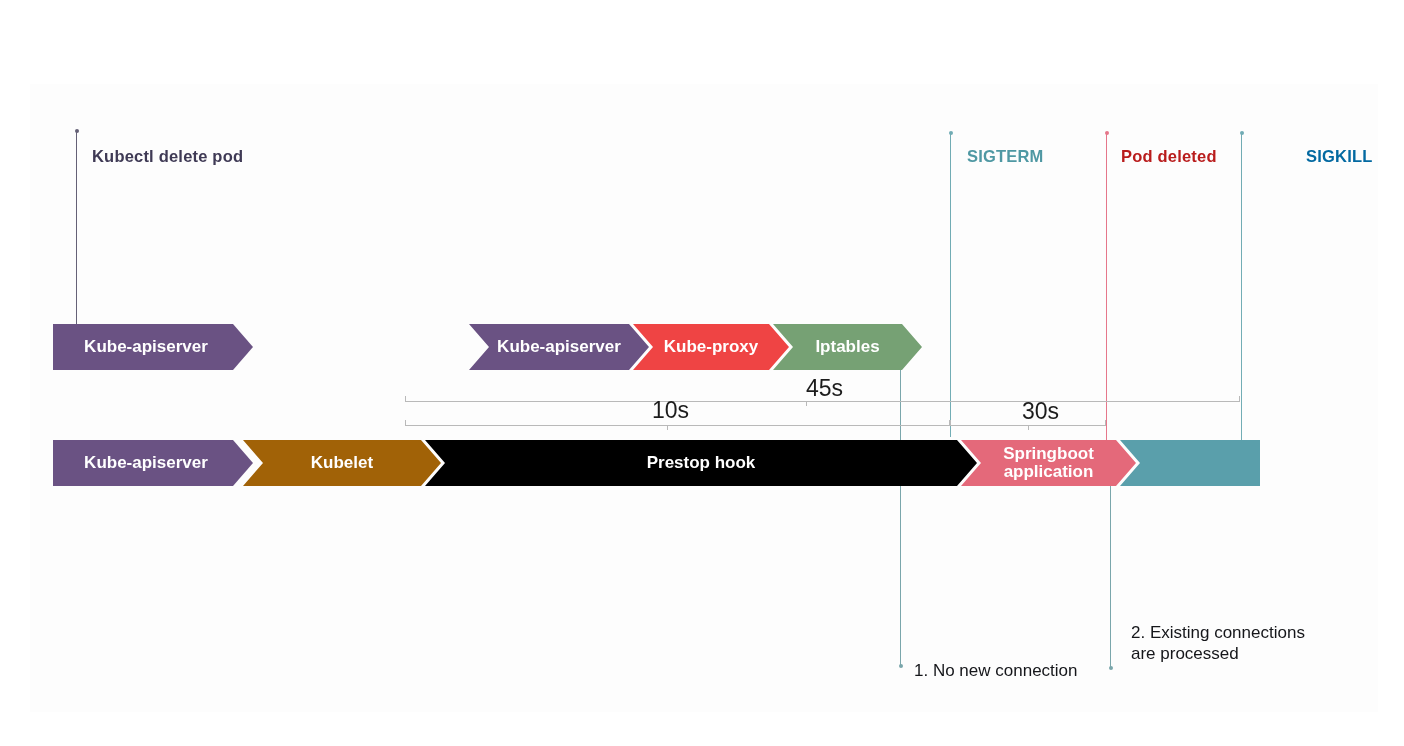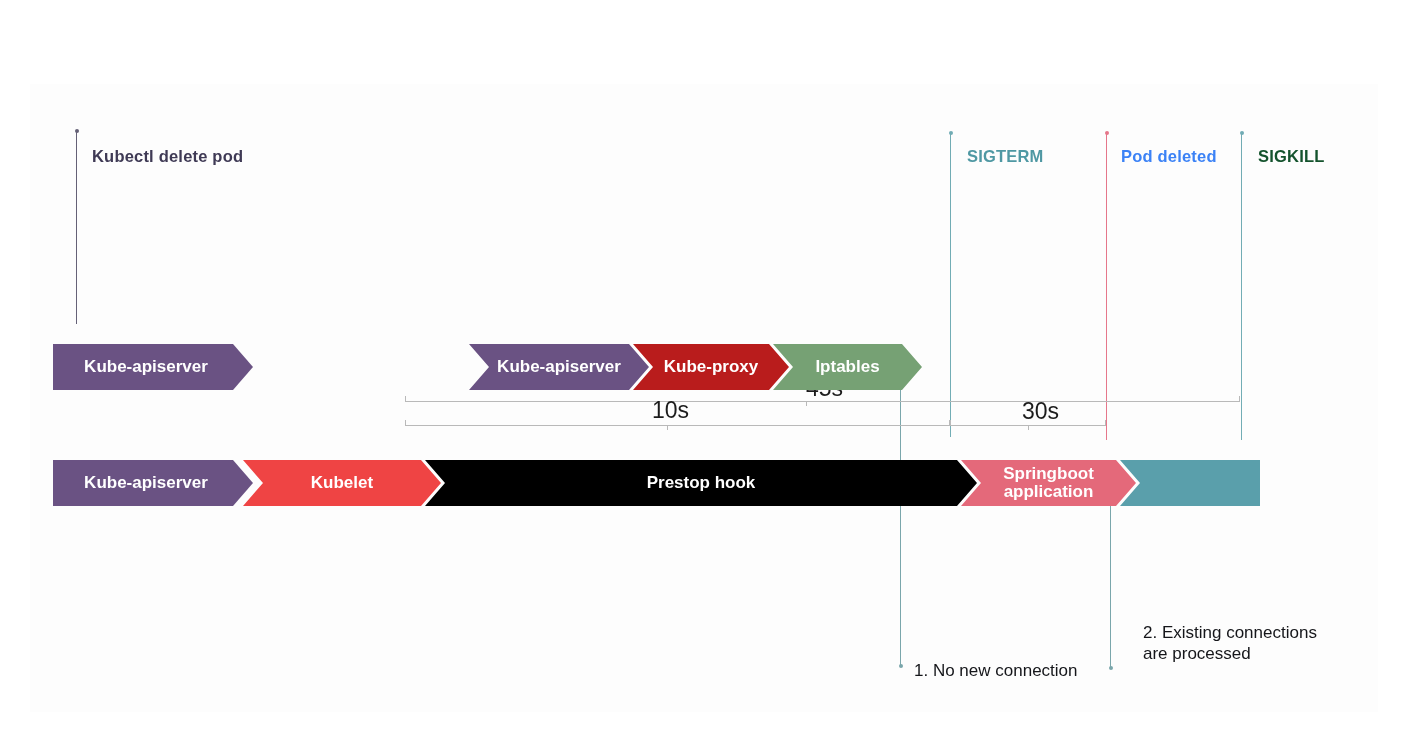--- a/index.html
+++ b/index.html
@@ -45,21 +45,20 @@
     position:absolute;
     top:0; height:46px;
     display:flex; align-items:center; justify-content:center;
     color:#ffffff;
     font-size:17px;
     font-weight:bold;
     box-sizing:border-box;
     line-height:1.08;
     text-align:center;
     white-space:pre-line;
-    margin-top:20px;
   }
   .chev.first{
     clip-path:polygon(0 0, calc(100% - 20px) 0, 100% 50%, calc(100% - 20px) 100%, 0 100%);
     padding-right:14px;
   }
   .chev.mid{
     clip-path:polygon(0 0, calc(100% - 20px) 0, 100% 50%, calc(100% - 20px) 100%, 0 100%, 20px 50%);
     padding-left:12px; padding-right:12px;
   }
   .chev.tail{
@@ -142,36 +141,36 @@
         <div class="cap l"></div>
         <div class="cap r"></div>
         <div class="nub" style="left: 50%;"></div>
       </div>
       <div class="dur-label" style="left: 1022px; top: 398px;">30s</div>
     </div>
   <div id="rows-layer">
       <div class="chev-row" style="left: 0px; top: 324px; width: 1404px;">
         <div class="chev first" style="left: 53px; width: 200px; background: rgb(106, 82, 131); z-index: 20;">Kube-apiserver</div>
         <div class="chev mid" style="left: 469px; width: 180px; background: rgb(106, 82, 131); z-index: 18;">Kube-apiserver</div>
-        <div class="chev mid" style="left: 633px; width: 156px; background: #b91c1c; z-index: 17;">Kube-proxy</div>
+        <div class="chev mid" style="left: 633px; width: 156px; background: #ef4444; z-index: 17;">Kube-proxy</div>
         <div class="chev mid" style="left: 773px; width: 149px; background: rgb(118, 161, 116); z-index: 16;">Iptables</div>
       </div>
       <div class="chev-row" style="left: 0px; top: 440px; width: 1404px;">
         <div class="chev first" style="left: 53px; width: 200px; background: rgb(106, 82, 131); z-index: 20;">Kube-apiserver</div>
-        <div class="chev mid" style="left: 243px; width: 198px; background: #ef4444; z-index: 19;">Kubelet</div>
+        <div class="chev mid" style="left: 243px; width: 198px; background: #a16207; z-index: 19;">Kubelet</div>
         <div class="chev mid" style="left: 961px; width: 175px; background: rgb(228, 105, 122); z-index: 17;">Springboot
 application</div>
         <div class="chev mid" style="left: 425px; width: 552px; background: rgb(0, 0, 0); z-index: 18;">Prestop hook</div>
         <div class="chev tail" style="left: 1120px; width: 140px; background: rgb(90, 159, 171); z-index: 16;"></div>
       </div>
     </div>
   <div id="labels-layer">
       <div class="marker-label" style="left: 92px; top: 147px; color: rgb(63, 58, 85);">Kubectl delete pod</div>
       <div class="marker-label" style="left: 967px; top: 147px; color: rgb(79, 152, 163);">SIGTERM</div>
-      <div class="marker-label" style="left: 1121px; top: 147px; color: #3b82f6;">Pod deleted</div>
-      <div class="marker-label" style="left: 1258px; top: 147px; color: #14532d; text-align: right;">SIGKILL</div>
+      <div class="marker-label" style="left: 1121px; top: 147px; color: #b91c1c;">Pod deleted</div>
+      <div class="marker-label" style="left: 1306px; top: 147px; color: #0369a1; text-align: right;">SIGKILL</div>
     </div>
   <div id="notes-layer">
       <div class="note" style="left: 914px; top: 660px;">1. No new connection</div>
-      <div class="note" style="left: 1131px; top: 622px; margin-left: 12px;">2. Existing connections
+      <div class="note" style="left: 1131px; top: 622px;">2. Existing connections
 are processed</div>
     </div>
 </div>
 
 </body></html>

